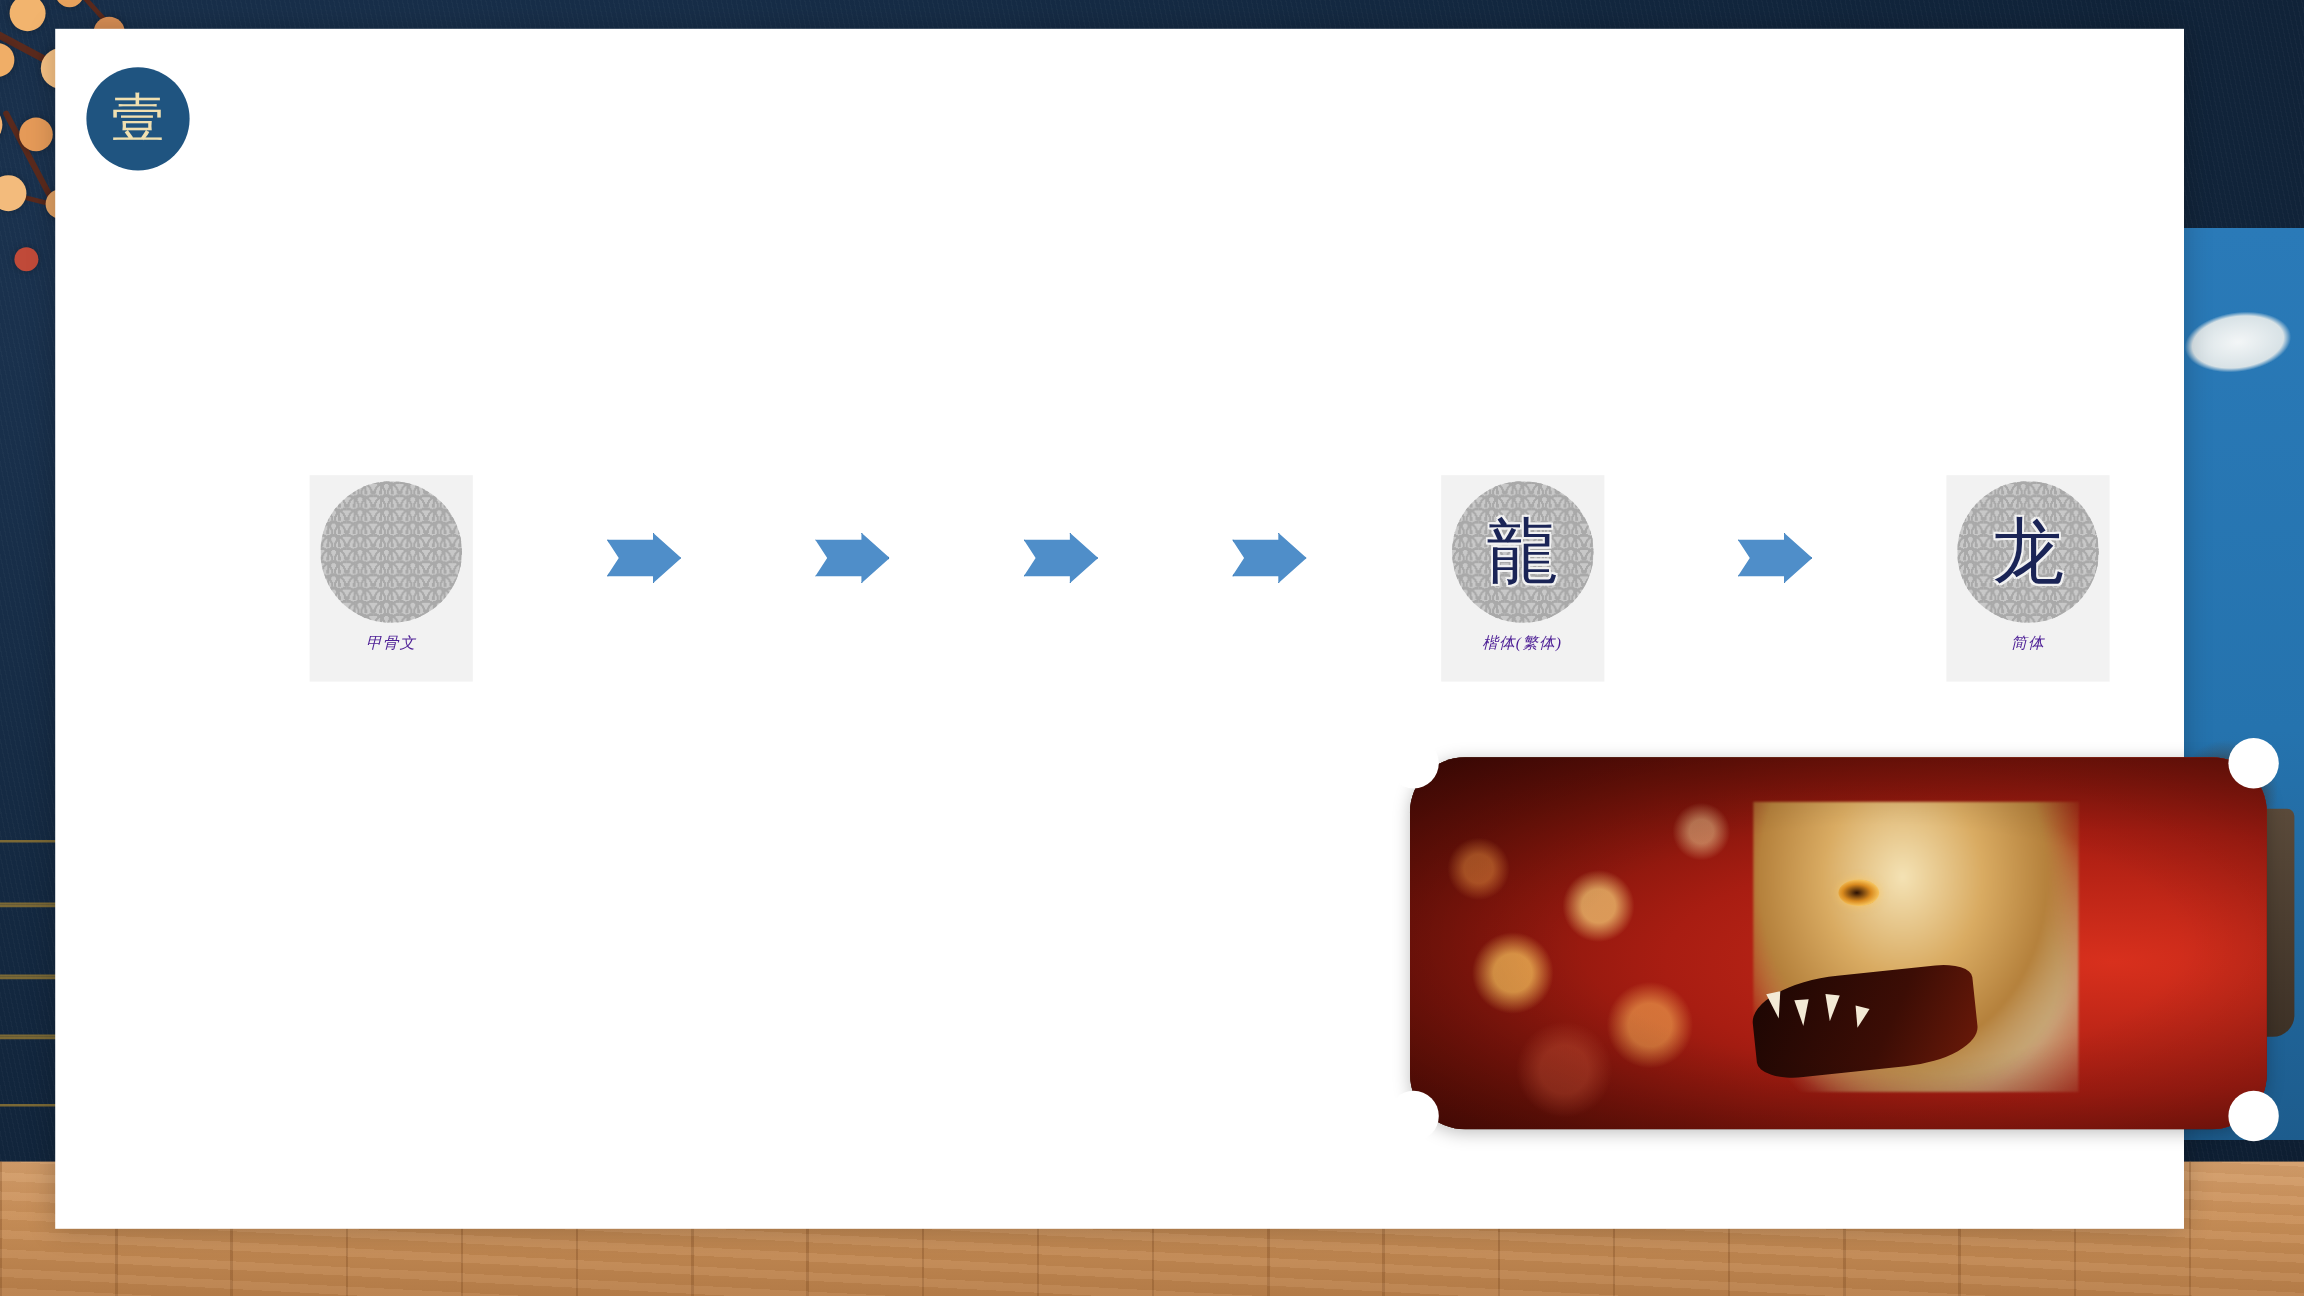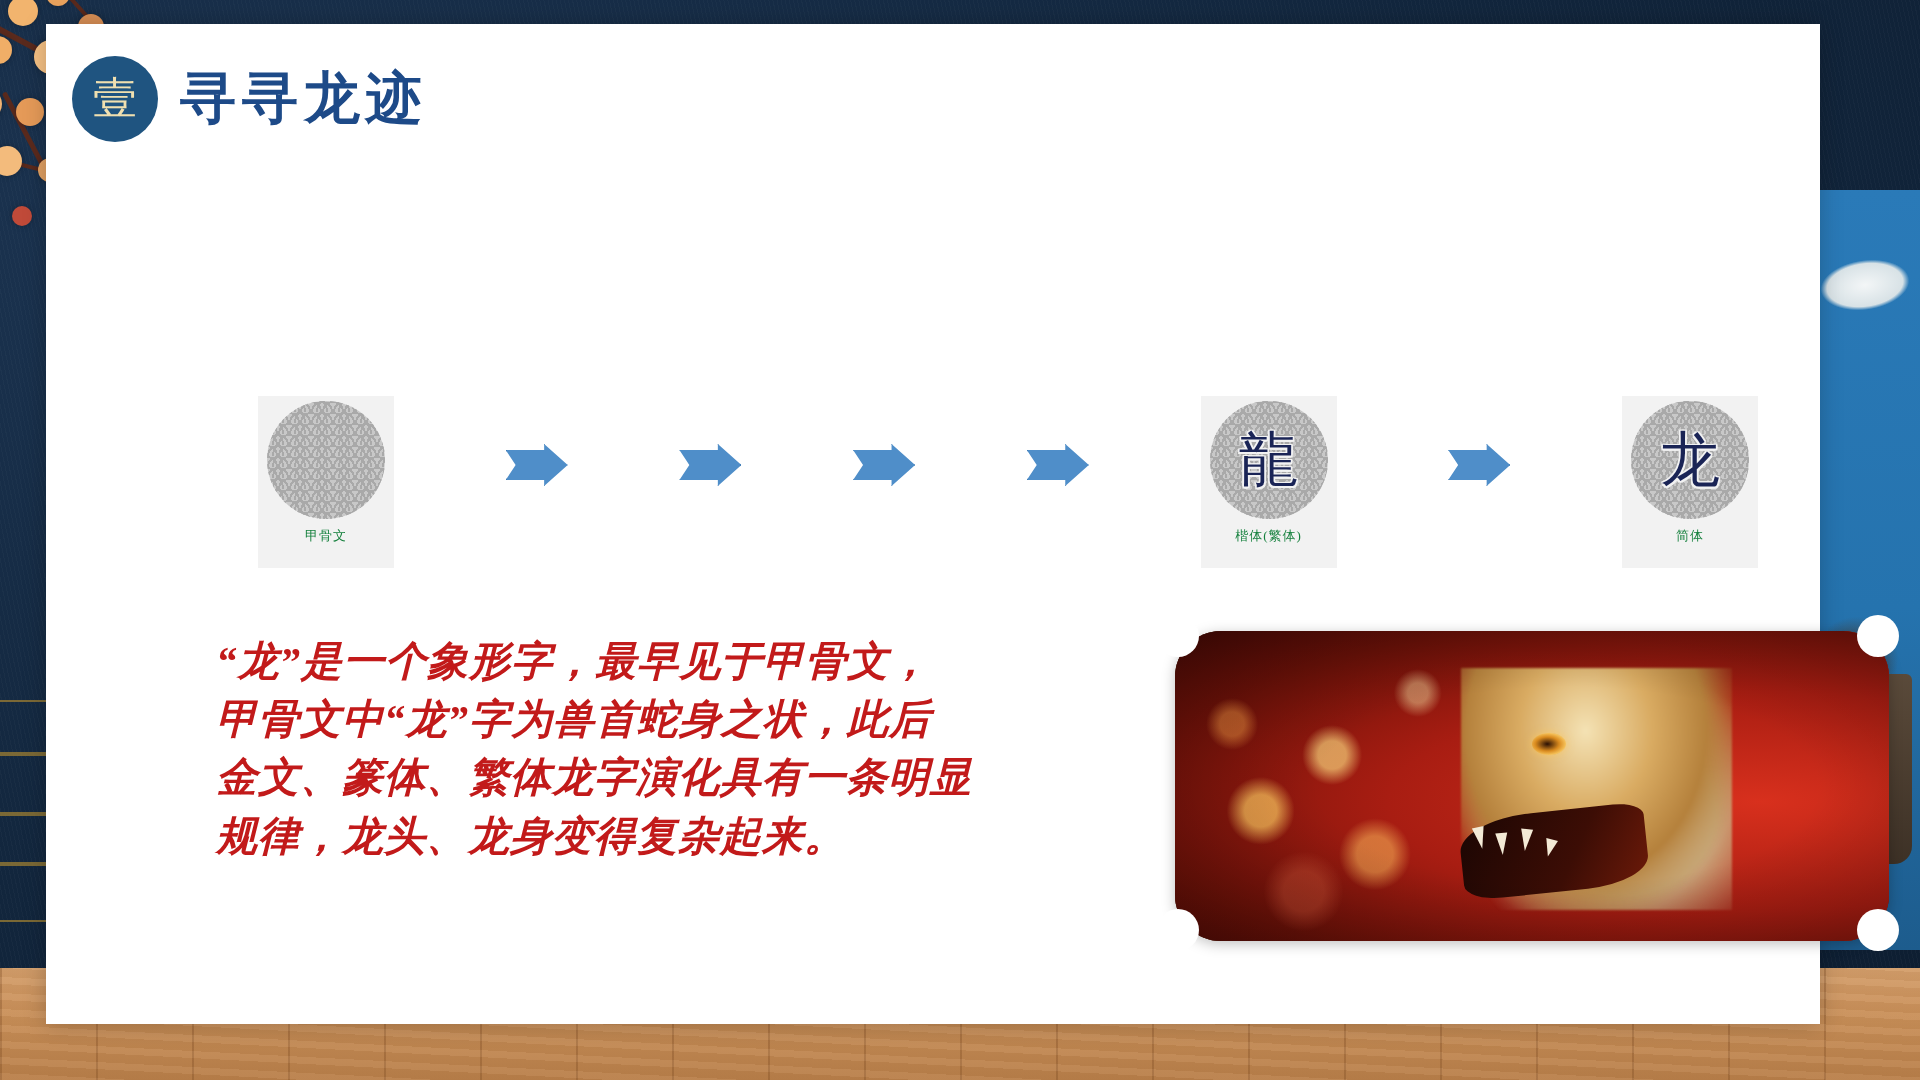--- a/index.html
+++ b/index.html
@@ -271,24 +271,25 @@
     font-family: "Liberation Serif", "DejaVu Serif", serif;
     text-shadow:
       1.5px 0 0 #f2f2f2, -1.5px 0 0 #f2f2f2,
       0 1.5px 0 #f2f2f2, 0 -1.5px 0 #f2f2f2,
       1.5px 1.5px 0 #f2f2f2, -1.5px -1.5px 0 #f2f2f2,
       1.5px -1.5px 0 #f2f2f2, -1.5px 1.5px 0 #f2f2f2;
   }
   .glyph-label {
     margin-top: 8px;
     font-size: 13px;
-    color: #15803d;
+    color: #4c1d95;
     font-family: "Liberation Serif", "DejaVu Serif", serif;
     letter-spacing: 1px;
     white-space: nowrap;
+    font-style: italic;
   }
 
   
   .evo-arrow {
     flex: 0 0 auto;
     width: 62px;
     height: 42px;
     margin-top: 48px;
     background: #4f8ec9;
     border: 1px solid #3a79b4;
@@ -455,21 +456,20 @@
     <div class="tassel" style="left:122px; top:5px;  transform:rotate(9deg);"></div>
     <div class="tassel" style="left:158px; top:0px;  transform:rotate(-10deg);"></div>
     <div class="tassel" style="left:196px; top:6px;  transform:rotate(5deg);"></div>
     <div class="tassel" style="left:244px; top:2px;  transform:rotate(-7deg);"></div>
   </div>
 
   <div class="white-card">
 
     <div class="header">
       <div class="header-badge">壹</div>
-      <div class="header-title">寻寻龙迹</div>
     </div>
 
 
     <div class="evolution-row">
 
       <div class="glyph-card">
         <div class="glyph-disc">
           <svg width="104" height="104" viewBox="0 0 100 100">
             <g fill="none" stroke="#f2f2f2" stroke-width="11" stroke-linecap="round" stroke-linejoin="round">
               <path d="M30 24 L70 22 M36 18 L34 34 M64 18 L66 34 M50 30 L48 46 M48 46 C60 48 64 58 56 66 C48 74 40 70 42 62 M42 62 C36 72 40 84 56 84 L68 80"></path>
@@ -504,26 +504,20 @@
 
       <div class="glyph-card">
         <div class="glyph-disc">
           <span class="glyph-char">龙</span>
         </div>
         <div class="glyph-label">简体</div>
       </div>
 
     </div>
 
-    <div class="body-text">
-      <p>“龙”是一个象形字，最早见于甲骨文，</p>
-      <p>甲骨文中“龙”字为兽首蛇身之状，此后</p>
-      <p>金文、篆体、繁体龙字演化具有一条明显</p>
-      <p>规律，龙头、龙身变得复杂起来。</p>
-    </div>
 
     <div class="dragon-frame">
       <div class="dragon-photo"></div>
       <div class="dragon-head"></div>
       <div class="dragon-mouth"></div>
       <div class="dragon-teeth">
         <div class="tooth" style="left:6px;  top:4px;  transform:rotate(-12deg);"></div>
         <div class="tooth" style="left:28px; top:10px; transform:rotate(-4deg);"></div>
         <div class="tooth" style="left:52px; top:6px;  transform:rotate(6deg);"></div>
         <div class="tooth" style="left:76px; top:14px; transform:rotate(14deg) scaleY(.8);"></div>

